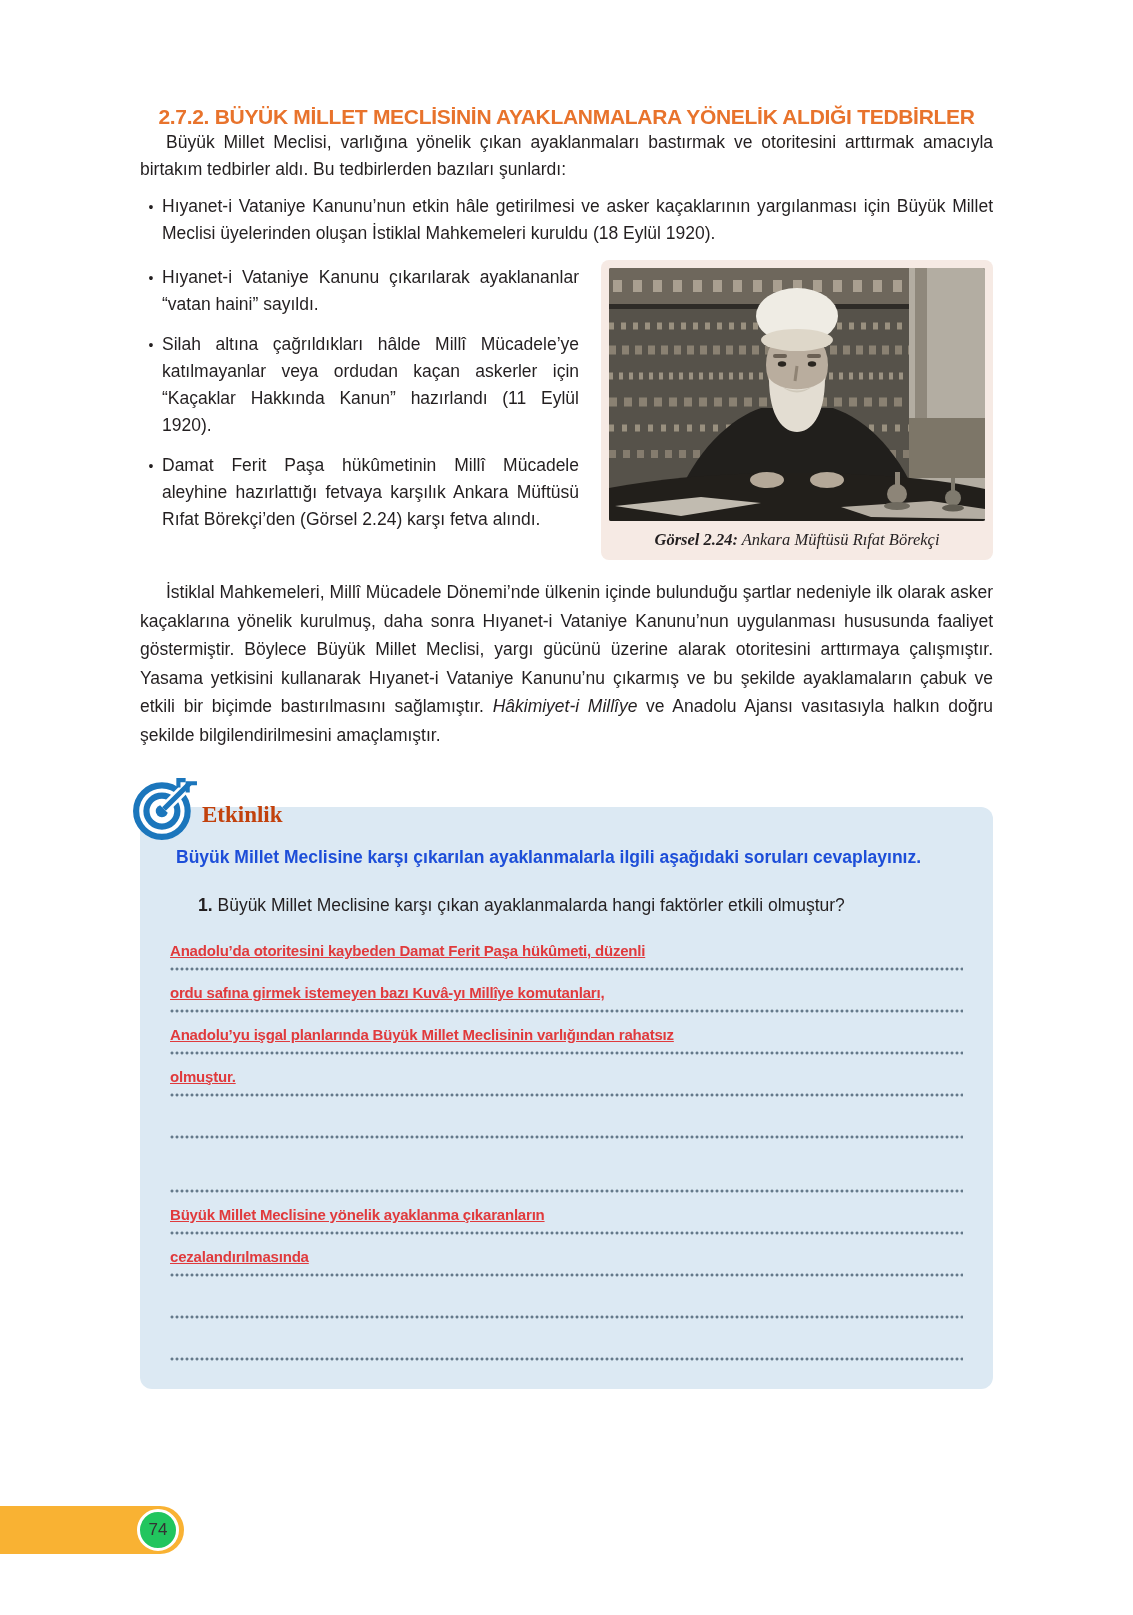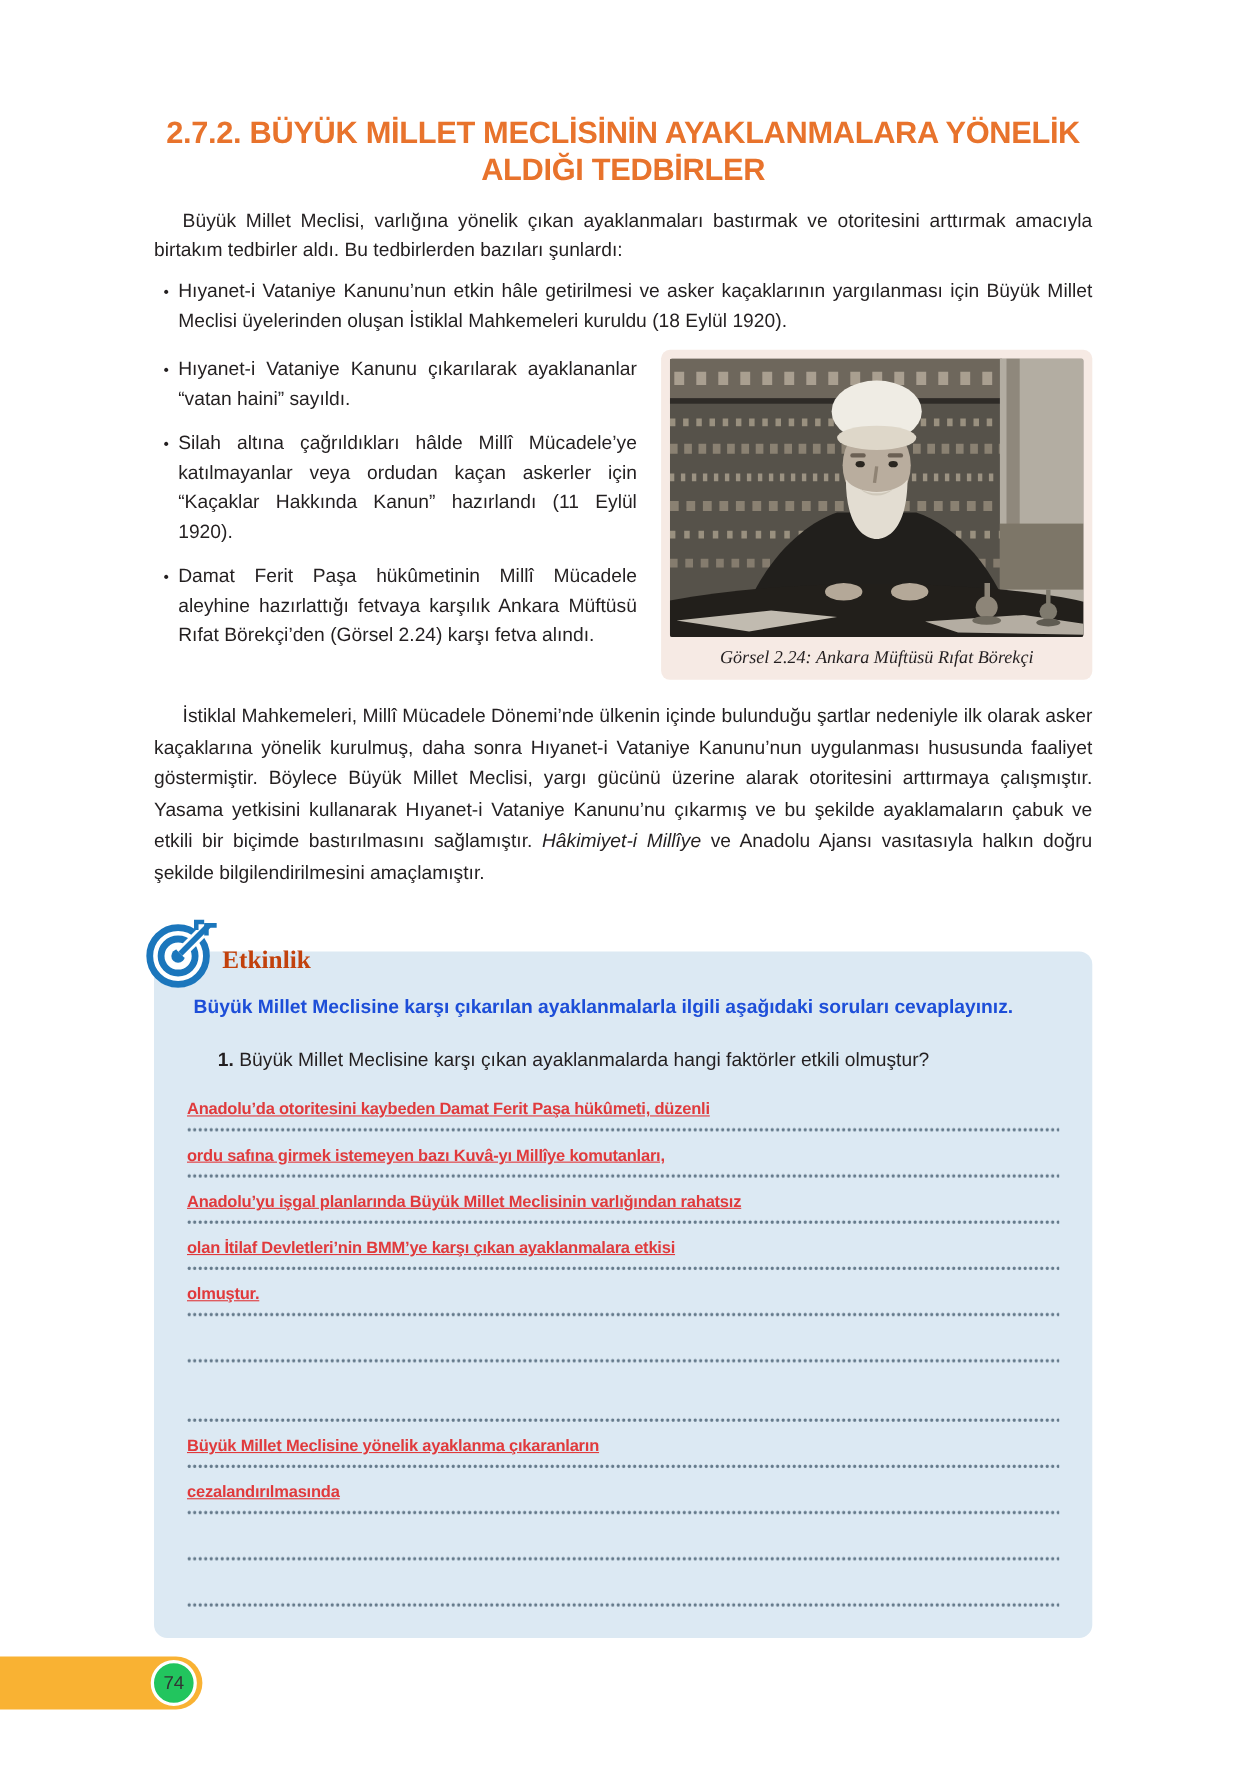--- a/index.html
+++ b/index.html
@@ -2,22 +2,22 @@
 <html lang="tr"><head>
 <meta charset="utf-8">
 <style>
   * { margin:0; padding:0; box-sizing:border-box; }
   body { background:#fff; font-family:"Liberation Sans", sans-serif; }
   .page { position:relative; width:1133px; height:1615px; background:#ffffff; overflow:hidden; }
   .content { padding:104px 140px 0 140px; }
 
   
   .sec-title {
-    text-align:center; color:#E8732C; font-weight:bold; font-size:28px;
-    letter-spacing:-0.3px; margin-bottom:16px; line-height:1.2;
+    text-align:center; color:#E8732C; font-weight:bold; font-size:21px;
+    letter-spacing:-0.3px; line-height:1.2;
   }
 
   
   .body-p {
     font-size:17.5px; line-height:27px; color:#231f20; text-align:justify;
     text-indent:26px; margin-bottom:10px;
   }
   .closing-p { line-height:28.5px; margin-top:18px; }
 
   .bullet { display:flex; font-size:17.5px; line-height:27px; color:#231f20; margin-bottom:13px; }
@@ -30,21 +30,21 @@
   
   .figure {
     width:392px; flex:0 0 392px; background:#F6EAE4; border-radius:8px;
     padding:8px 8px 10px 8px; align-self:flex-start;
   }
   .figure svg.photo { display:block; width:376px; height:253px; border-radius:2px; }
   .fig-caption {
     font-family:"Liberation Serif", serif; font-style:italic; font-size:16.5px;
     color:#231f20; text-align:center; padding-top:9px;
   }
-  .fig-caption .cap-label { font-weight:normal; }
+  .fig-caption .cap-label { font-weight:bold; }
 
   
   .activity-box {
     position:relative; margin-top:58px; background:#DCE9F3; border-radius:12px;
     padding:40px 30px 26px 30px;
   }
   .activity-header { position:absolute; top:-32px; left:-8px; display:flex; align-items:center; }
   .activity-header svg { display:block; width:66px; height:66px; }
   .activity-label {
     font-family:"Liberation Serif", serif; font-weight:bold; font-size:23px;
@@ -182,21 +182,20 @@
       <p class="instruction">Büyük Millet Meclisine karşı çıkarılan ayaklanmalarla ilgili aşağıdaki soruları cevaplayınız.</p>
 
       <p class="question">
         <span class="q-no">1.</span><span> Büyük Millet Meclisine karşı çıkan ayaklanmalarda hangi faktörler etkili olmuştur?</span>
       </p>
 
       <div class="answer-block ruled">
         <div class="ans-line">Anadolu’da otoritesini kaybeden Damat Ferit Paşa hükûmeti, düzenli</div>
         <div class="ans-line">ordu safına girmek istemeyen bazı Kuvâ-yı Millîye komutanları,</div>
         <div class="ans-line">Anadolu’yu işgal planlarında Büyük Millet Meclisinin varlığından rahatsız</div>
-        <div class="ans-line">olan İtilaf Devletleri’nin BMM’ye karşı çıkan ayaklanmalara etkisi</div>
         <div class="ans-line">olmuştur.</div>
         <div class="rrow"></div>
       </div>
 
 
       <div class="answer-block ruled">
         <div class="rrow"></div>
         <div class="ans-line">Büyük Millet Meclisine yönelik ayaklanma çıkaranların</div>
         <div class="ans-line">cezalandırılmasında</div>
         <div class="rrow"></div>

